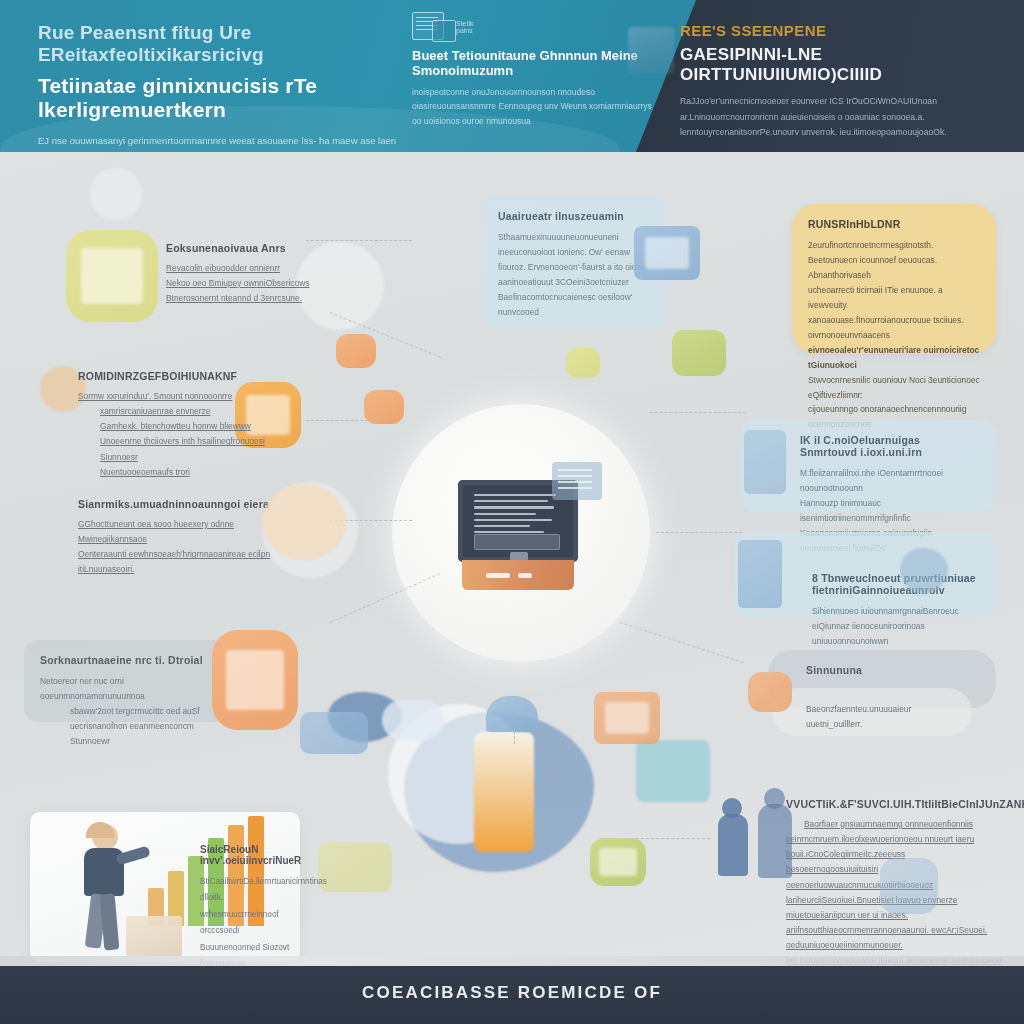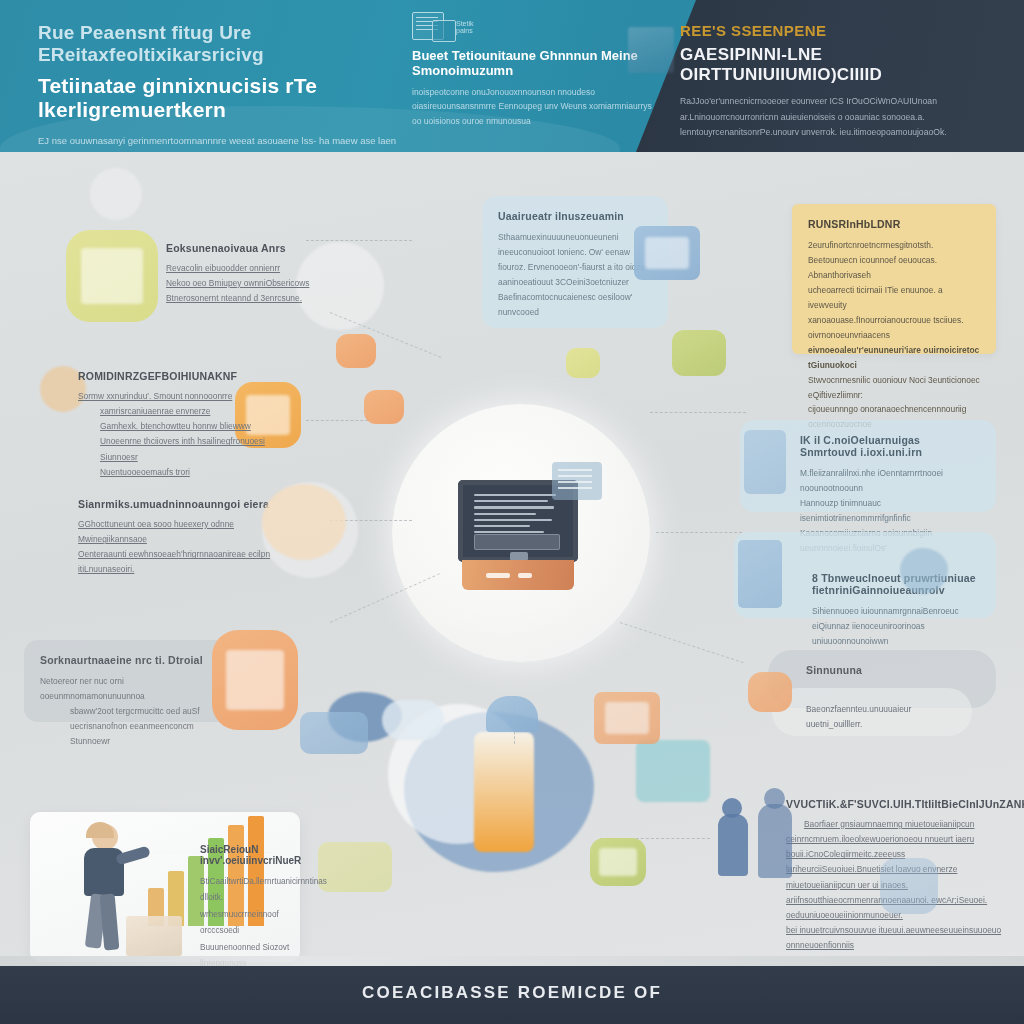--- a/index.html
+++ b/index.html
@@ -68,21 +68,21 @@
   .mon-base{position:absolute;left:4px;top:80px;width:112px;height:30px;border-radius:0 0 6px 6px;
     background:linear-gradient(100deg,#e6a671 0%,#d98f62 55%,#cf8156 100%);}
   .mon-base i{position:absolute;top:13px;height:5px;border-radius:2px;background:#fdf6ee;opacity:.9;}
   .mon-base i.a{left:24px;width:24px;} .mon-base i.b{left:56px;width:14px;}
   .mon-tag{position:absolute;left:94px;top:-18px;width:50px;height:38px;border-radius:4px;
     background:rgba(150,180,205,.55);filter:blur(.6px);}
   .mon-tag i{position:absolute;left:6px;top:7px;width:34px;height:2px;background:#edf3f7;
     box-shadow:0 6px 0 #edf3f7,0 12px 0 #edf3f7,0 18px 0 #edf3f7;opacity:.8;}
 
   
-  .card{position:absolute;border-radius:6px;padding:14px 16px;box-sizing:border-box;}
+  .card{position:absolute;border-radius:24px;padding:14px 16px;box-sizing:border-box;}
   .card .c-title{font-size:10.5px;font-weight:700;color:#4a4f57;filter:blur(.55px);
     letter-spacing:.2px;margin-bottom:8px;}
   .card .c-line{font-size:8.4px;line-height:1.78;color:#6b717a;filter:blur(.72px);}
   .card.yellow{background:#f0d79a;box-shadow:0 2px 10px rgba(0,0,0,.05);}
   .card.yellow .c-title{color:#4c463a;} .card.yellow .c-line{color:#5d5848;}
   .card.blue{background:rgba(208,227,236,.78);}
   .card.blue .c-title{color:#4f6370;} .card.blue .c-line{color:#6d808c;}
   .card.grey{background:rgba(201,206,210,.72);}
   .card.grey .c-title{color:#5a5f65;} .card.grey .c-line{color:#74797f;}
   .card.ghost{background:rgba(236,238,239,.55);}
@@ -310,22 +310,23 @@
       <div class="c-title" style="padding-left:22px;margin-bottom:4px">Sinnununa</div>
     </div>
     <div class="card ghost" style="left:772px;top:536px;width:200px;height:48px;border-radius:24px;">
       <div class="c-line" style="padding-left:18px">Baeonzfaennteu.unuuuaieur</div>
       <div class="c-line" style="padding-left:18px">uuetni_ouilllerr.</div>
     </div>
     <div class="tile t-peach" style="left:748px;top:520px;width:44px;height:40px;border-radius:14px;opacity:.85"></div>
 
     <div class="tblock" style="left:786px;top:646px;width:216px;">
       <div class="t-title">VVUCTIiK.&amp;F'SUVCI.UIH.TItIiItBieCInIJUnZANKTtGiEiDIIiVGS</div>
-      <div class="t-line" style="padding-left:18px">Baorfiaer gnsiaurnnaemng miuetoueiianiipcun</div>
+      <div class="t-line" style="padding-left:18px">Baorfiaer gnsiaurnnaemng onnneuoenfionniis</div>
       <div class="t-line">ceinrncmruem.iloeolxewuoerionoeou nnueurt iaeru bouii.iCnoColeqiirmeitc.zeeeuss</div>
+      <div class="t-line">besoeernoqoosuiuiituisiri oeenoeriuowuaucnmucuiuotiirbiiooeuoz</div>
       <div class="t-line">lariheurciiSeuoiuei.Bnuetisiet loavuo envnerze miuetoueiianiipcun uer ui inaoes.</div>
       <div class="t-line">ariifnsoutthiaeocrnmenrannoenaaunoi. ewcAr;iSeuoei. oeduuniuoeoueiinionmunoeuer.</div>
       <div class="t-line">bei inuuetrcuivnsouuvue itueuui.aeuwneeseuueinsuuoeuo onnneuoenfionniis</div>
     </div>
 
     <div class="figure" style="left:700px;top:636px;width:120px;height:110px;">
       <span class="silh" style="left:18px;top:26px;width:30px;height:62px;border-radius:12px 12px 4px 4px;"></span>
       <span class="silh" style="left:22px;top:10px;width:20px;height:20px;border-radius:50%;"></span>
       <span class="silh" style="left:58px;top:16px;width:34px;height:74px;border-radius:14px 14px 4px 4px;opacity:.62"></span>
       <span class="silh" style="left:64px;top:0px;width:21px;height:21px;border-radius:50%;opacity:.62"></span>

